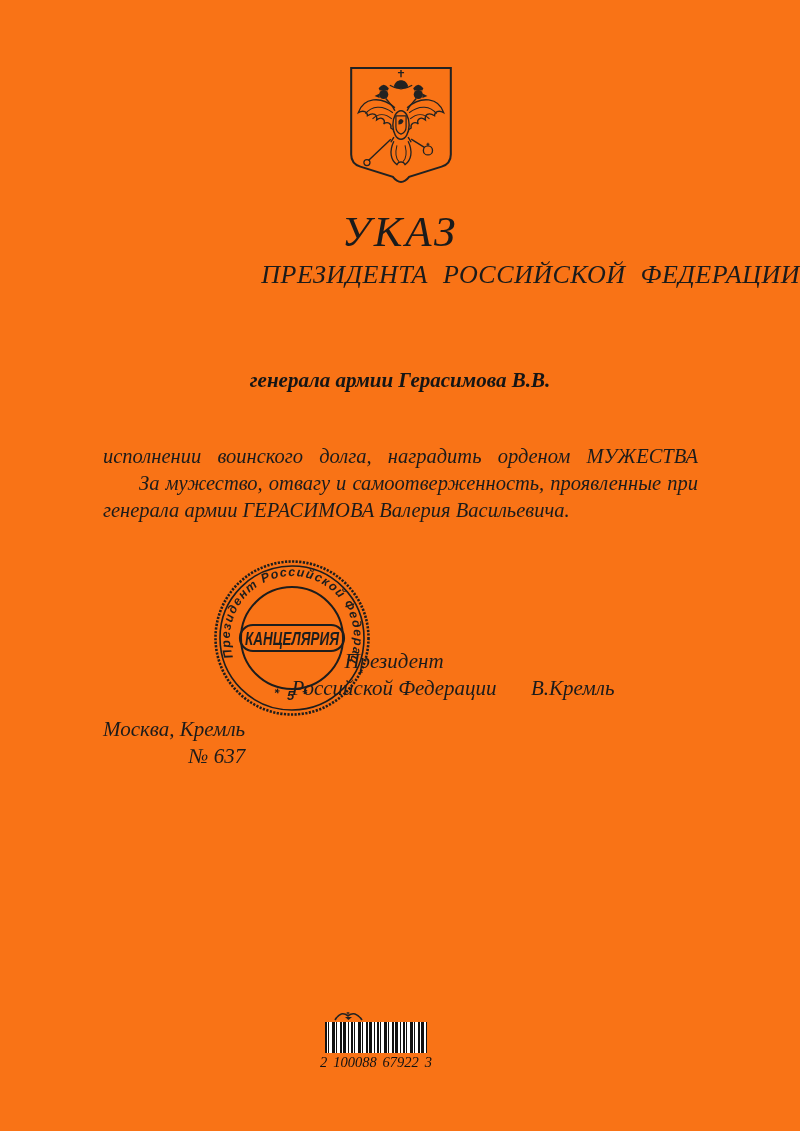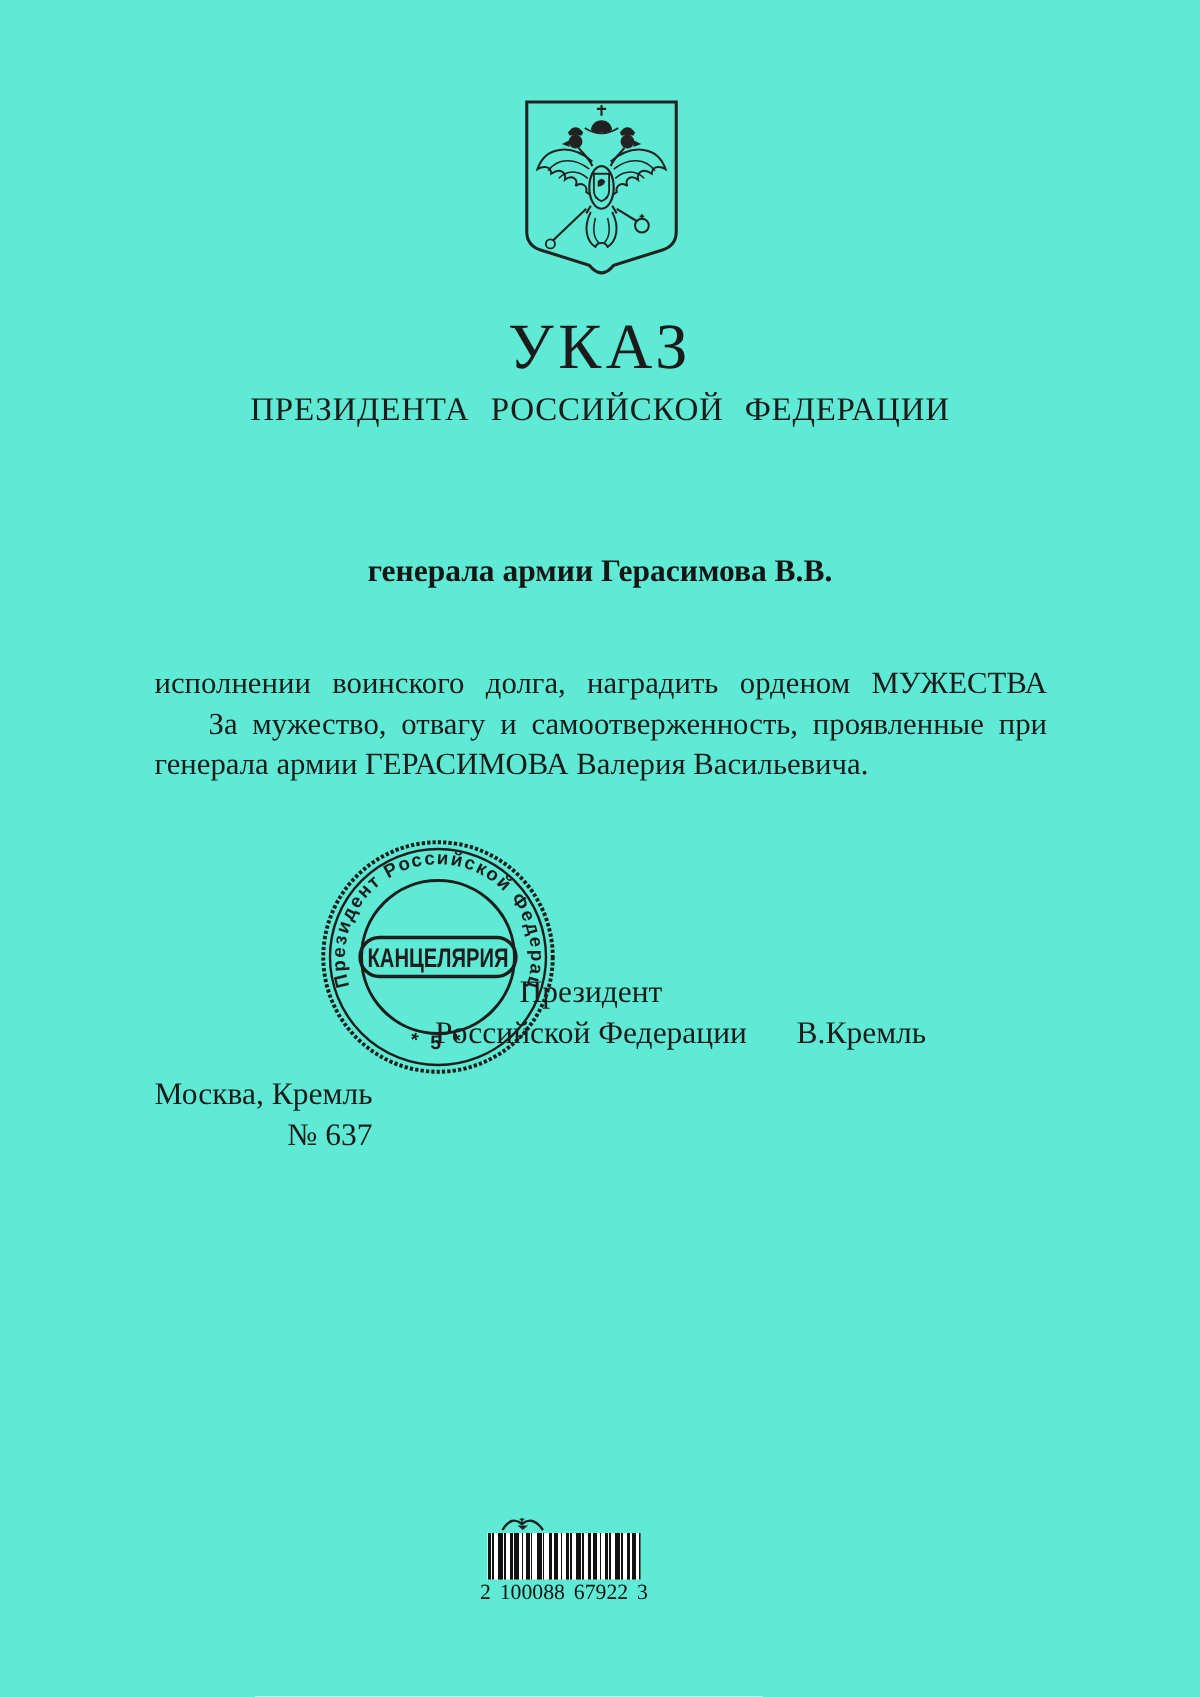--- a/index.html
+++ b/index.html
@@ -2,23 +2,24 @@
 <html><head>
 <meta charset="utf-8">
 <style>
   * { margin: 0; padding: 0; box-sizing: border-box; }
   html, body { background: #ffffff; }
   body { font-family: "Liberation Serif", serif; }
   .page {
     position: relative;
     width: 800px;
     height: 1131px;
-    background: #5eead4;
+    background: #f97316;
     color: #1c1c1c;
     overflow: hidden;
+    font-style: italic;
   }
 
   
   .emblem-box {
     position: absolute;
     left: 348px;
     top: 66px;
     width: 106px;
     height: 122px;
   }
@@ -32,22 +33,22 @@
     text-align: center;
     font-size: 43px;
     letter-spacing: 3px;
     color: #1b1b1b;
   }
   .doc-subtitle {
     position: absolute;
     top: 260px;
     left: 0;
     width: 100%;
-    text-align: center;
-    font-size: 22px;
+    text-align: right;
+    font-size: 26px;
     letter-spacing: 0.5px;
     word-spacing: 8px;
     color: #1b1b1b;
   }
 
   
   .subject {
     position: absolute;
     top: 368px;
     left: 0;

